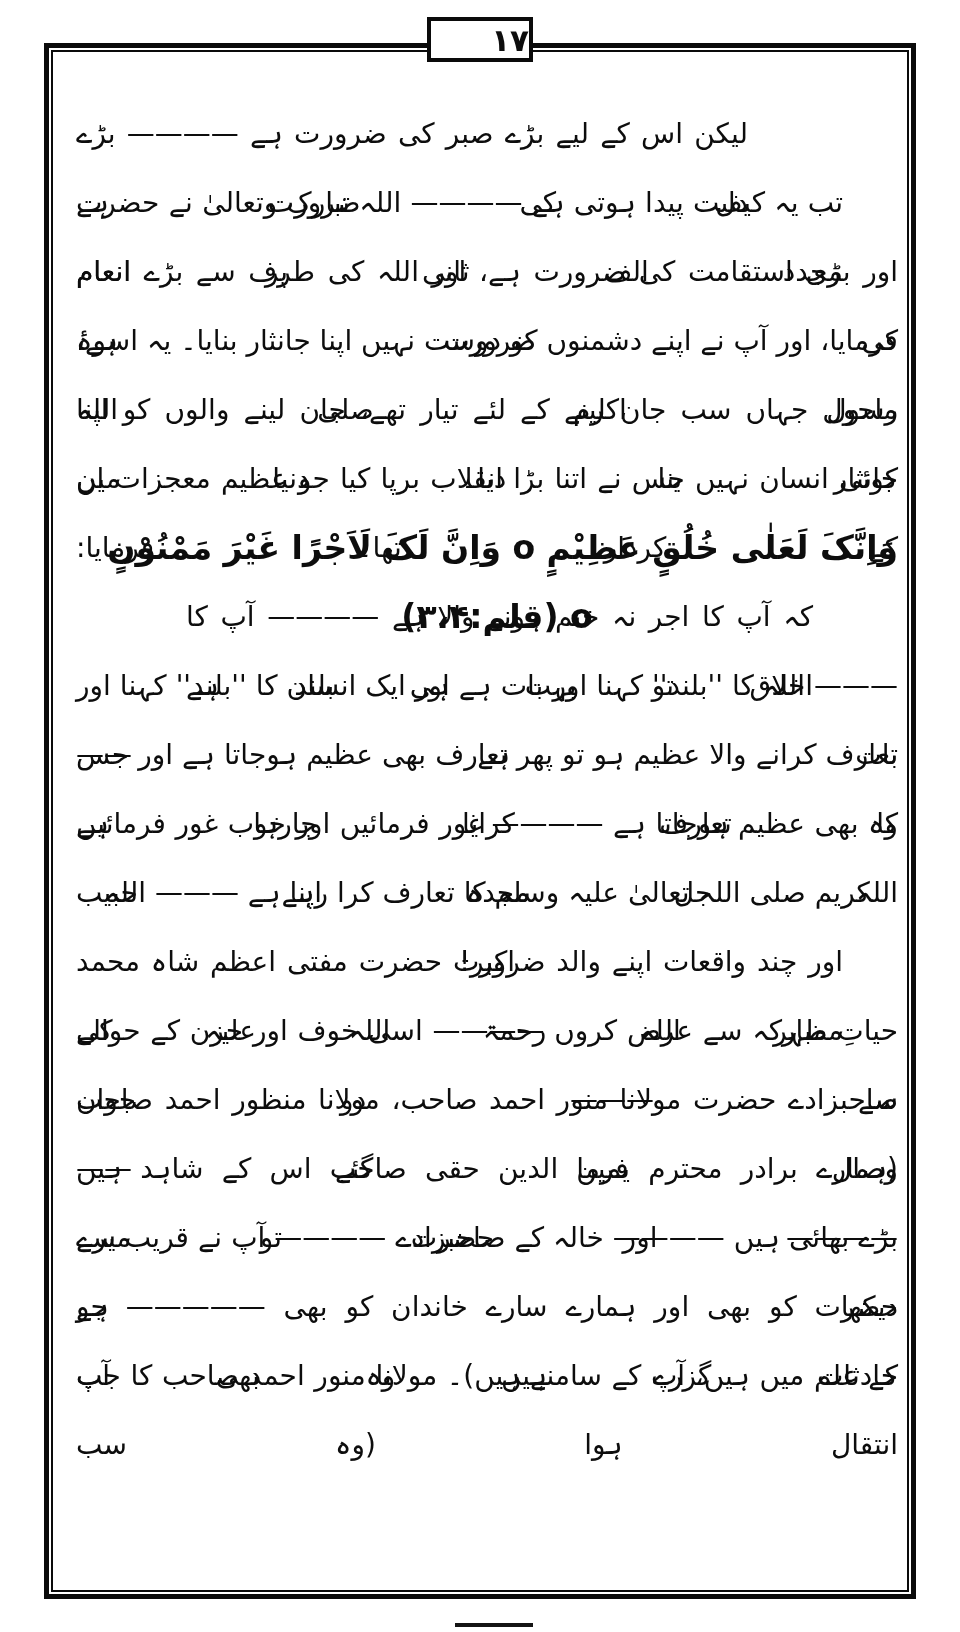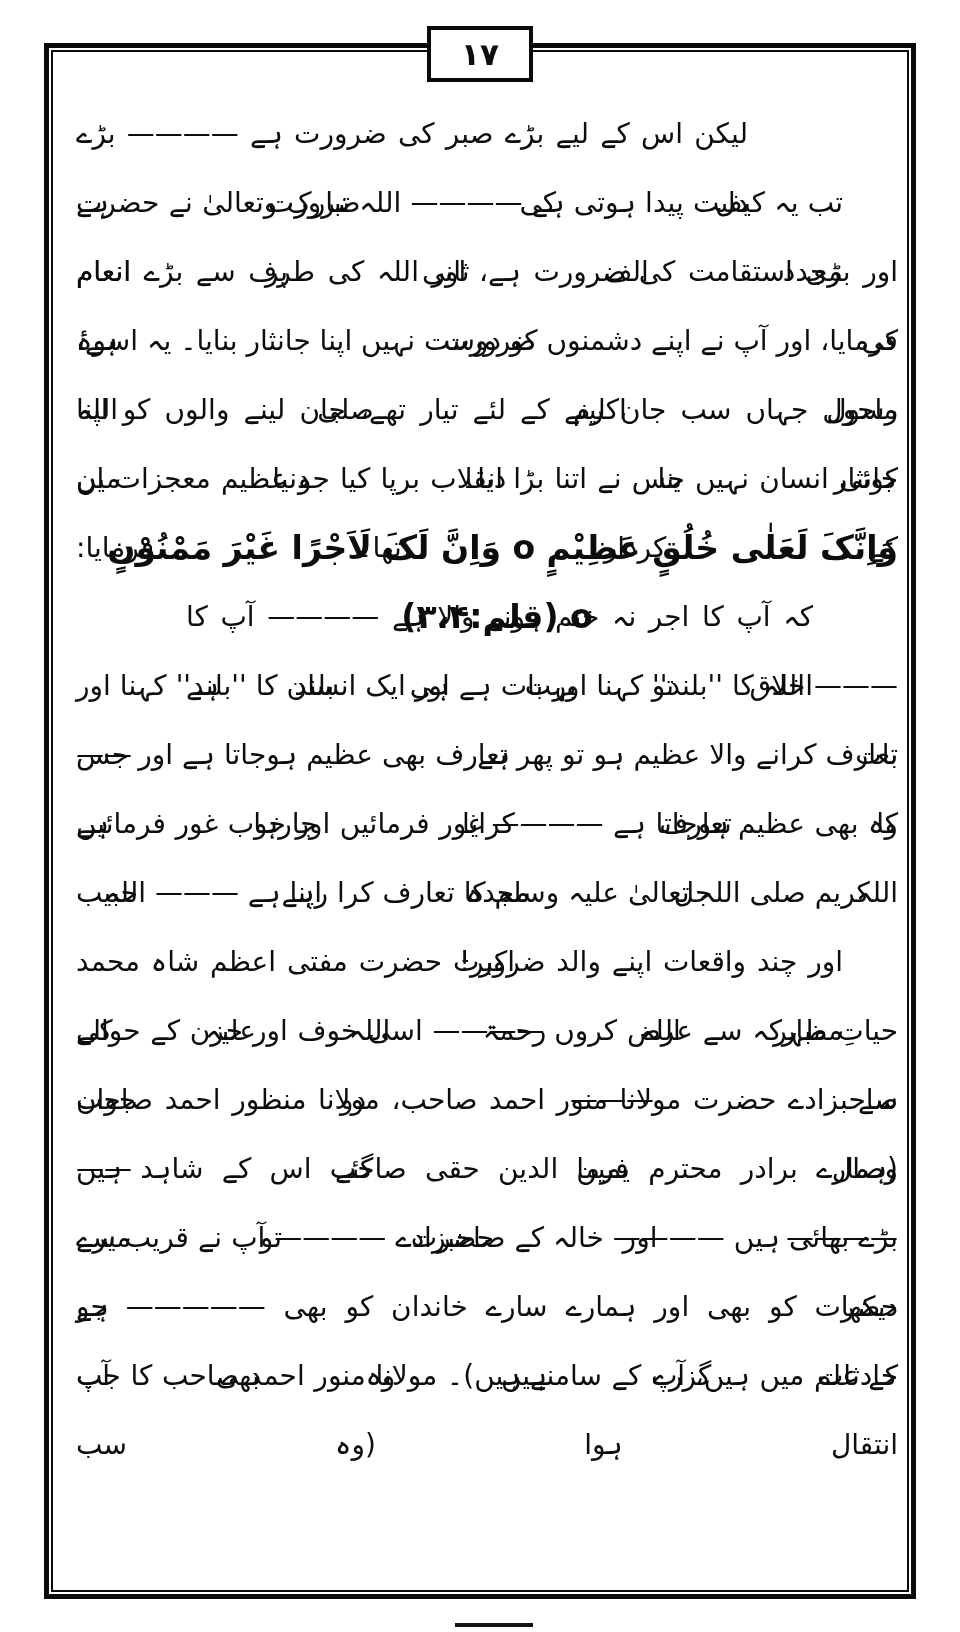--- a/index.html
+++ b/index.html
@@ -11,23 +11,23 @@
     position:absolute; left:44px; top:43px; width:872px; height:1556px;
     border:5px solid #0a0a0a;
   }
   .frame-inner{
     position:absolute; left:2px; top:2px; right:2px; bottom:2px;
     border:2px solid #0a0a0a;
   }
 
   
   .pagenum-box{
-    position:absolute; left:427px; top:26px; width:106px; height:56px;
+    position:absolute; left:427px; top:17px; width:106px; height:45px;
     background:#ffffff; border:4px solid #0a0a0a; z-index:5;
-    display:flex; align-items:center; justify-content:center;
+    display:flex; align-items:center; 
     font-size:31px; font-weight:bold; letter-spacing:2px;
   }
 
   
   .content{
     position:absolute; left:76px; top:99px; width:822px; z-index:2;
     direction:rtl;
   }
   .line{
     font-size:28px; line-height:69px; height:69px;

